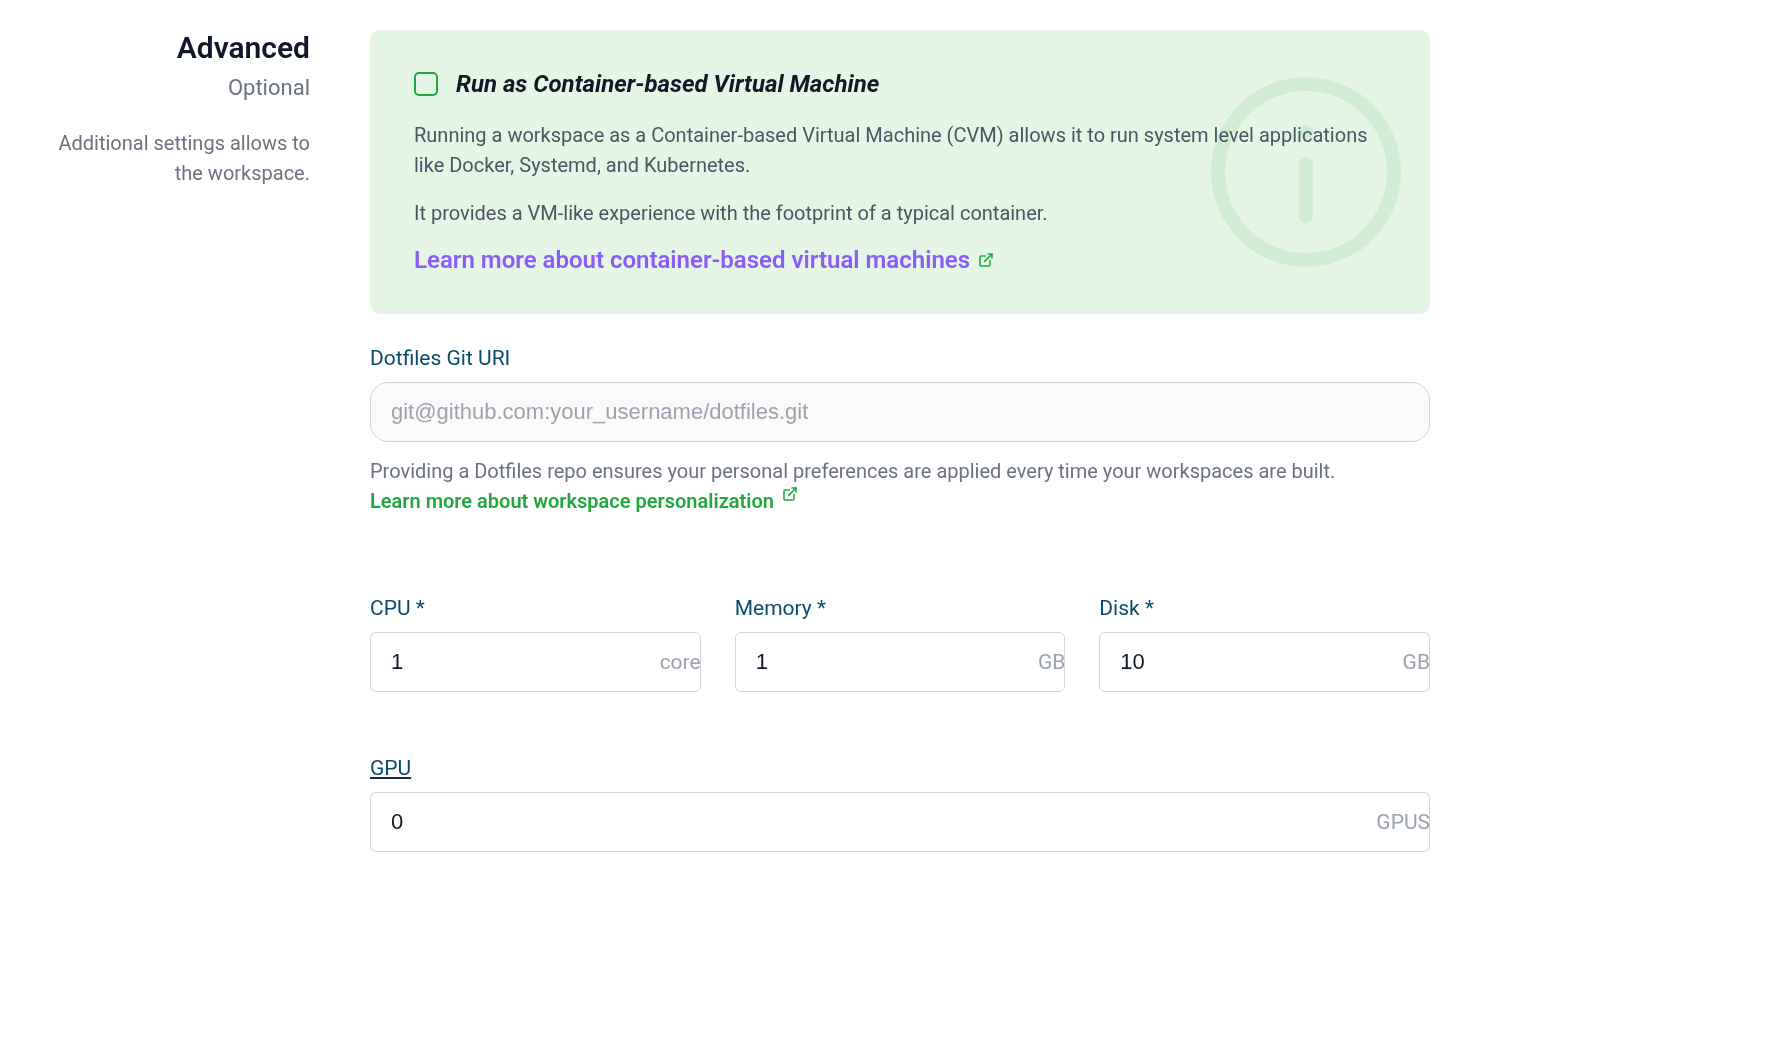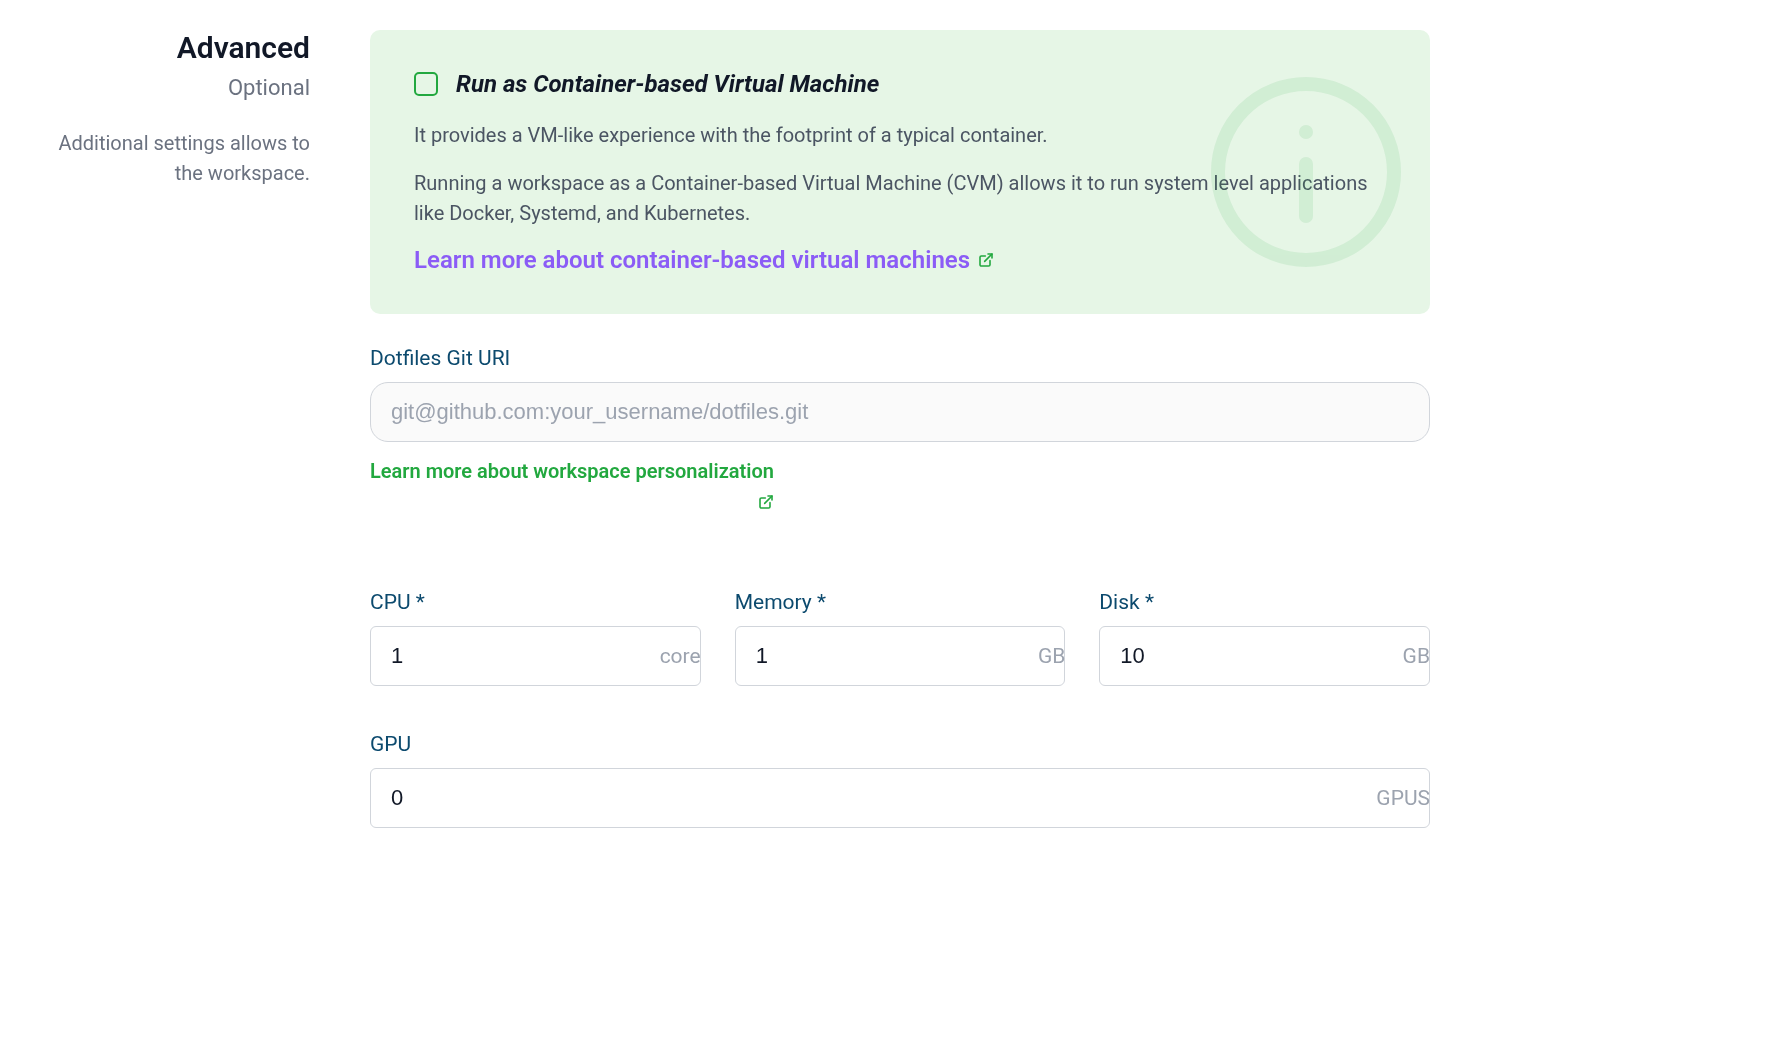--- a/index.html
+++ b/index.html
@@ -121,23 +121,22 @@
     font-size: 20px;
     color: #6b7280;
     line-height: 1.5;
     margin-top: 14px;
   }
   .help-text a {
     color: #22a83f;
     font-weight: 600;
     text-decoration: none;
     display: inline-flex;
-    align-items: flex-end;
+    align-items: flex-start;
     gap: 8px;
-    flex-direction: column;
   }
   .resource-grid {
     display: grid;
     grid-template-columns: repeat(3, 1fr);
     gap: 34px;
     margin-top: 80px;
   }
   .input-with-unit {
     position: relative;
   }
@@ -154,21 +153,22 @@
   .unit {
     position: absolute;
     right: 0;
     top: 50%;
     transform: translateY(-50%);
     font-size: 21px;
     color: #9ca3af;
     pointer-events: none;
   }
   .gpu-block {
-    margin-top: 26px;
+    margin-top: 44px;
+    text-decoration: underline;
   }
 </style>
 </head>
 <body>
 
 <div class="layout">
   <aside class="sidebar">
     <h1>Advanced</h1>
     <div class="subtitle">Optional</div>
     <div class="desc">Additional settings allows to the workspace.</div>
@@ -181,38 +181,39 @@
         <svg viewBox="0 0 100 100" fill="none" stroke="#22a83f" stroke-width="7">
           <circle cx="50" cy="50" r="44"></circle>
           <line x1="50" y1="46" x2="50" y2="72" stroke-linecap="round"></line>
           <circle cx="50" cy="30" r="3.5" fill="#22a83f" stroke="none"></circle>
         </svg>
       </span>
       <div class="callout-header">
         <button class="checkbox" aria-label="Run as Container-based Virtual Machine"></button>
         <div class="callout-title">Run as Container-based Virtual Machine</div>
       </div>
+      <p>Running a workspace as a Container-based Virtual Machine (CVM) allows it to run system level applications like Docker, Systemd, and Kubernetes.</p>
       <p>It provides a VM-like experience with the footprint of a typical container.</p>
-      <p>Running a workspace as a Container-based Virtual Machine (CVM) allows it to run system level applications like Docker, Systemd, and Kubernetes.</p>
       <a href="#" class="link">
         <span>Learn more about container-based virtual machines</span>
         <span class="ext-icon">
           <svg viewBox="0 0 24 24" fill="none" stroke="#22a83f" stroke-width="2.4" stroke-linecap="round" stroke-linejoin="round">
             <path d="M18 13v6a2 2 0 0 1-2 2H5a2 2 0 0 1-2-2V8a2 2 0 0 1 2-2h6"></path>
             <polyline points="15 3 21 3 21 9"></polyline>
             <line x1="10" y1="14" x2="21" y2="3"></line>
           </svg>
         </span>
       </a>
     </div>
 
     <div class="field-block">
       <label class="field-label">Dotfiles Git URI</label>
       <input type="text" class="text-input" placeholder="git@github.com:your_username/dotfiles.git" style="">
       <div class="help-text">
+        <span>Providing a Dotfiles repo ensures your personal preferences are applied every time your workspaces are built. </span>
         <a href="#">
           <span>Learn more about workspace personalization</span>
           <span class="ext-icon">
             <svg viewBox="0 0 24 24" fill="none" stroke="#22a83f" stroke-width="2.4" stroke-linecap="round" stroke-linejoin="round">
               <path d="M18 13v6a2 2 0 0 1-2 2H5a2 2 0 0 1-2-2V8a2 2 0 0 1 2-2h6"></path>
               <polyline points="15 3 21 3 21 9"></polyline>
               <line x1="10" y1="14" x2="21" y2="3"></line>
             </svg>
           </span>
         </a>

